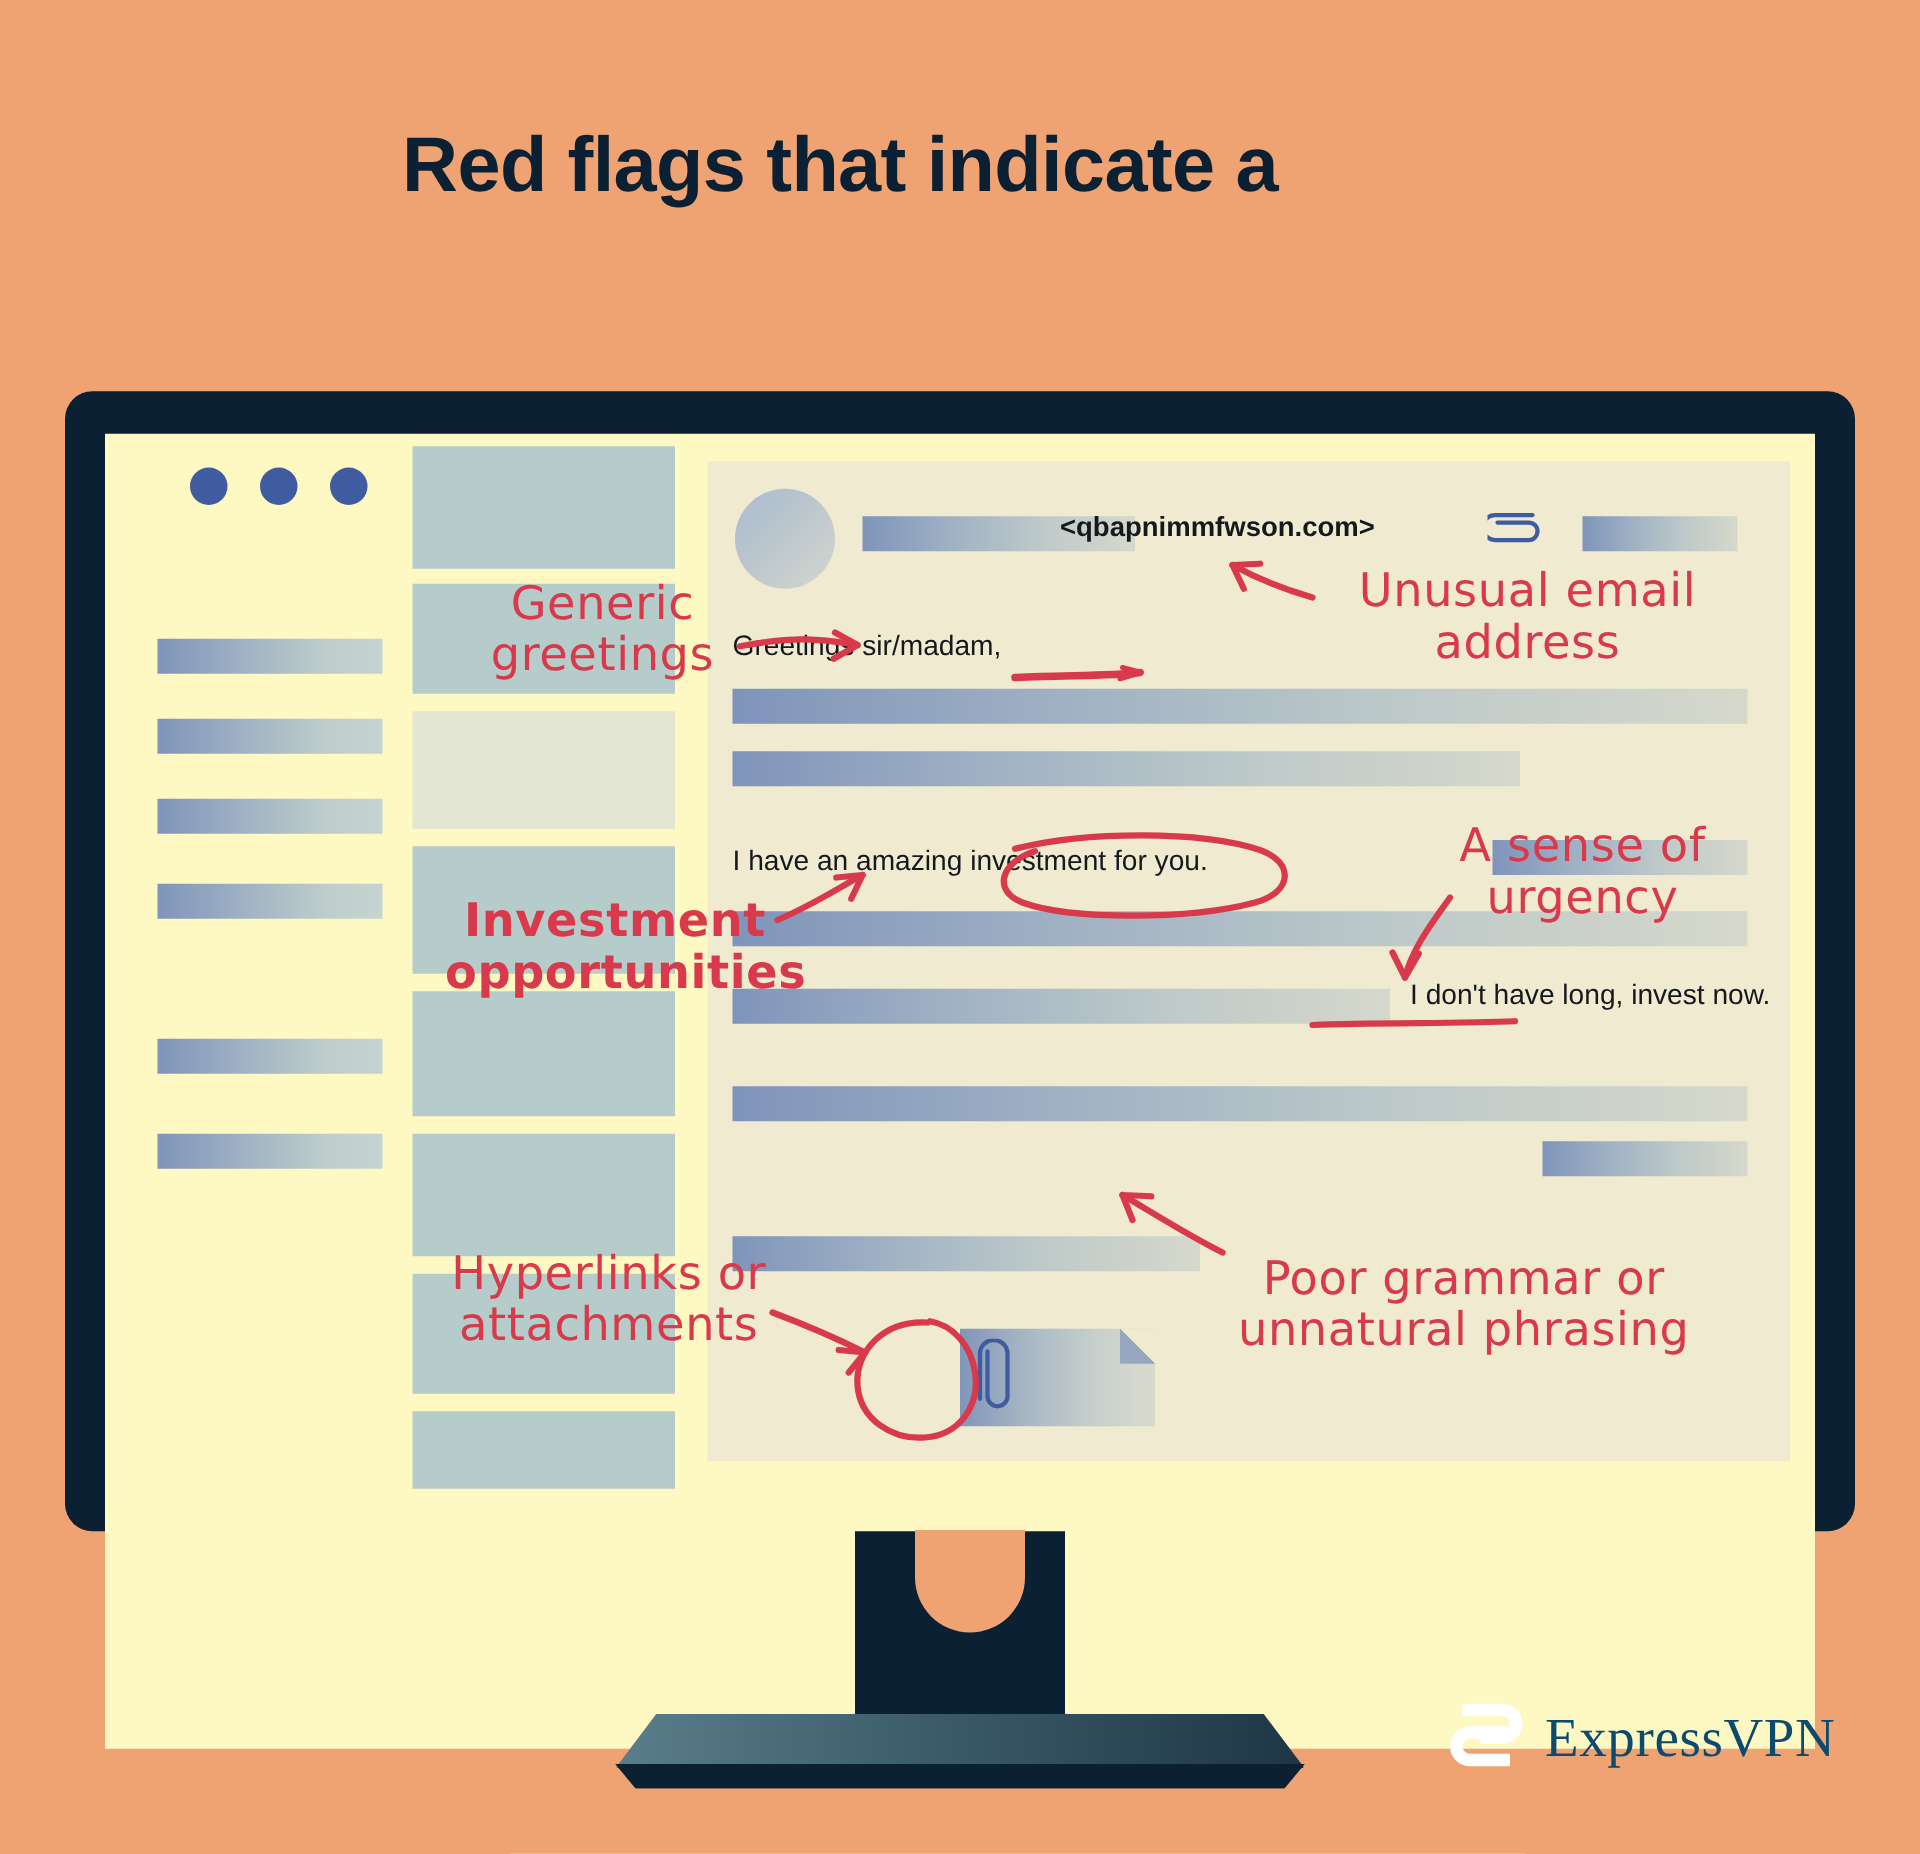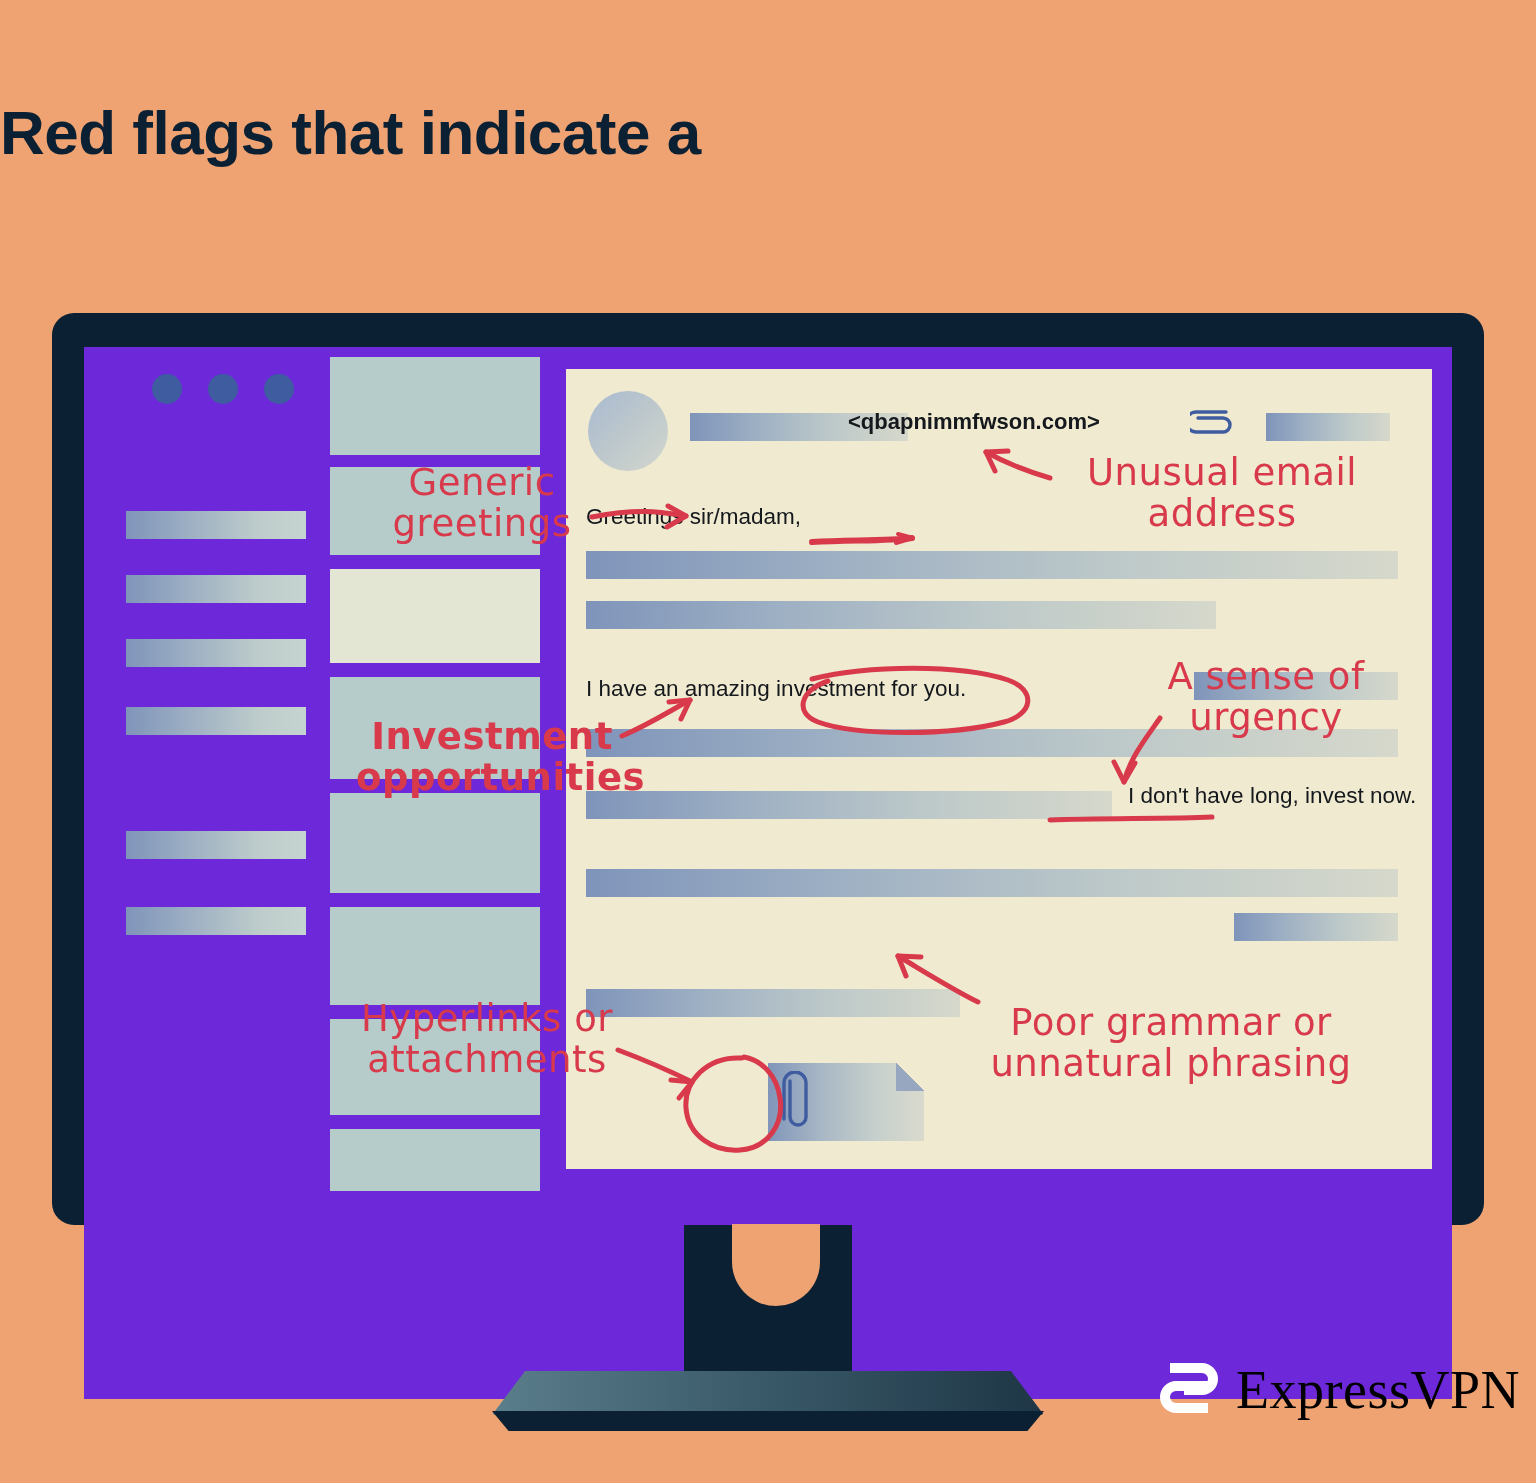--- a/index.html
+++ b/index.html
@@ -8,20 +8,21 @@
     background:#EFA372;
     font-family:"Liberation Sans", sans-serif;
     position:relative;
     overflow:hidden;
   }
 
   
   .title {
     position:absolute;
     top:92px; left:0; width:1344px;
+    text-align:center;
     color:#0B2032;
     font-family:"Liberation Sans", sans-serif;
     font-weight:bold;
     font-size:62px;
     line-height:1.33;
     letter-spacing:-0.5px;
   }
   .title-line { display:block; }
 
   
@@ -29,21 +30,21 @@
     position:absolute;
     left:52px; top:313px;
     width:1432px; height:912px;
     background:#0B2032;
     border-radius:22px;
   }
   .screen {
     position:absolute;
     left:32px; top:34px;
     width:1368px; height:1052px;
-    background:#6d28d9;
+    background:#fef9c3;
     overflow:hidden;
   }
 
   
   .dots { position:absolute; left:68px; top:27px; display:flex; gap:26px; }
   .dot { width:30px; height:30px; border-radius:50%; background:#3F5CA0; }
 
   
   .side-bar {
     position:absolute; left:42px; width:180px; height:28px;
@@ -140,23 +141,23 @@
   .base-bot {
     position:absolute; left:0; top:40px; width:552px; height:20px;
     background:#0B2032;
     border-radius:0 0 10px 10px;
     clip-path:polygon(0% 0%, 100% 0%, 97% 100%, 3% 100%);
   }
 
   
   .logo { position:absolute; left:1158px; top:1355px; display:flex; align-items:center; gap:16px; }
   .logo-word {
-    color:#000000;
+    color:#0c4a6e;
     font-family:"Liberation Serif", serif;
-    font-size:54px;
+    font-size:44px;
     letter-spacing:0.5px;
   }
 </style>
 </head>
 <body>
 
 <div class="title">
   <span class="title-line">Red flags that indicate a</span>
 </div>
 

